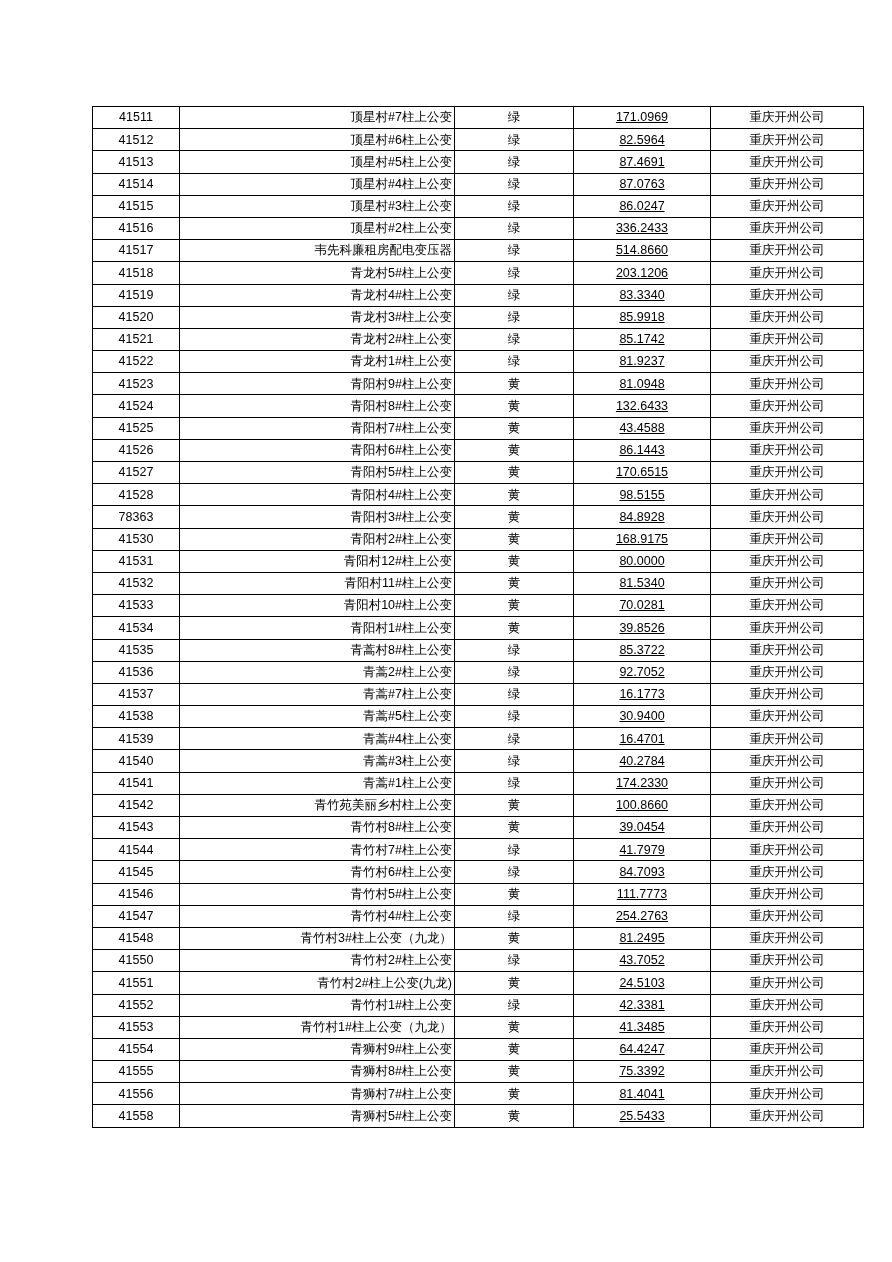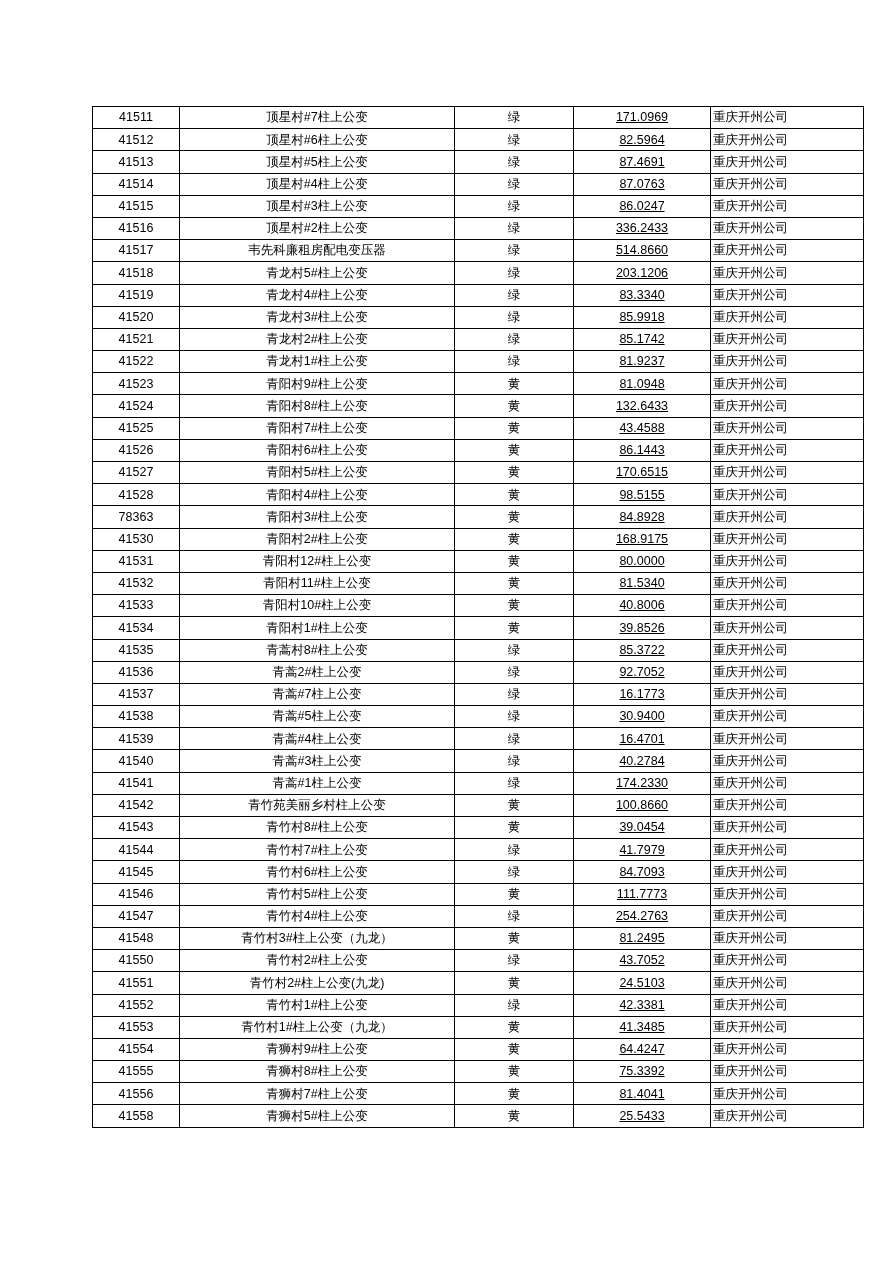--- a/index.html
+++ b/index.html
@@ -35,24 +35,24 @@
   table.data td {
     border: 1px solid #000000;
     height: 21.2px;
     line-height: 1.0;
     padding: 0 2px;
     vertical-align: middle;
     white-space: nowrap;
     overflow: hidden;
   }
   .col-id { width: 82px; text-align: center; margin-top: 8px; }
-  .col-name { width: 270px; text-align: center; }
+  .col-name { width: 270px; text-align: right; }
   .col-color { width: 114px; text-align: center; }
   .col-value { width: 132px; text-align: center; text-decoration: underline; }
-  .col-company { width: 148px; text-align: left; }
+  .col-company { width: 148px; text-align: center; }
 </style>
 </head>
 <body>
 
 <div class="page">
   <div class="sheet">
     <table class="data">
       <tbody>
           <tr>
             <td class="col-id">41511</td>
@@ -205,21 +205,21 @@
             <td class="col-id">41532</td>
             <td class="col-name">青阳村11#柱上公变</td>
             <td class="col-color">黄</td>
             <td class="col-value">81.5340</td>
             <td class="col-company">重庆开州公司</td>
           </tr>
           <tr>
             <td class="col-id">41533</td>
             <td class="col-name">青阳村10#柱上公变</td>
             <td class="col-color">黄</td>
-            <td class="col-value">40.8006</td>
+            <td class="col-value">70.0281</td>
             <td class="col-company">重庆开州公司</td>
           </tr>
           <tr>
             <td class="col-id">41534</td>
             <td class="col-name">青阳村1#柱上公变</td>
             <td class="col-color">黄</td>
             <td class="col-value">39.8526</td>
             <td class="col-company">重庆开州公司</td>
           </tr>
           <tr>

